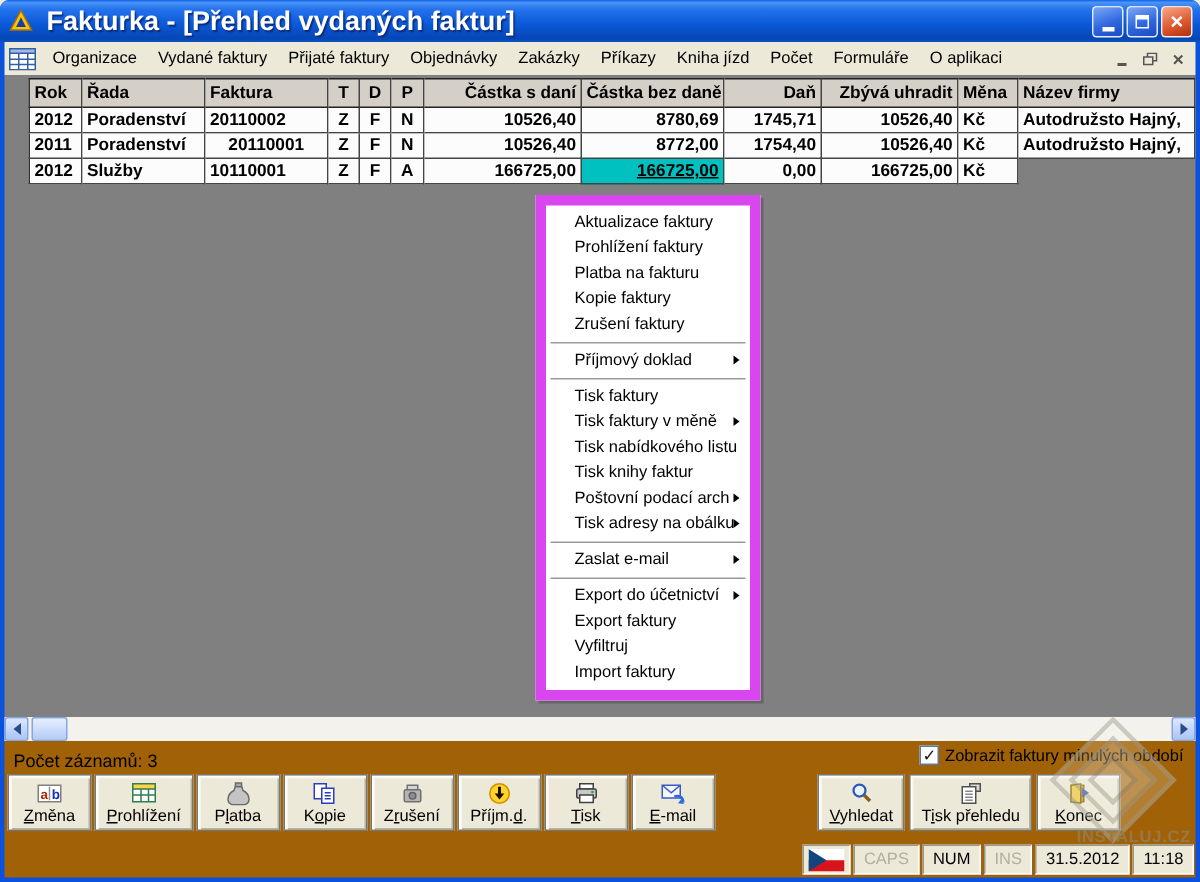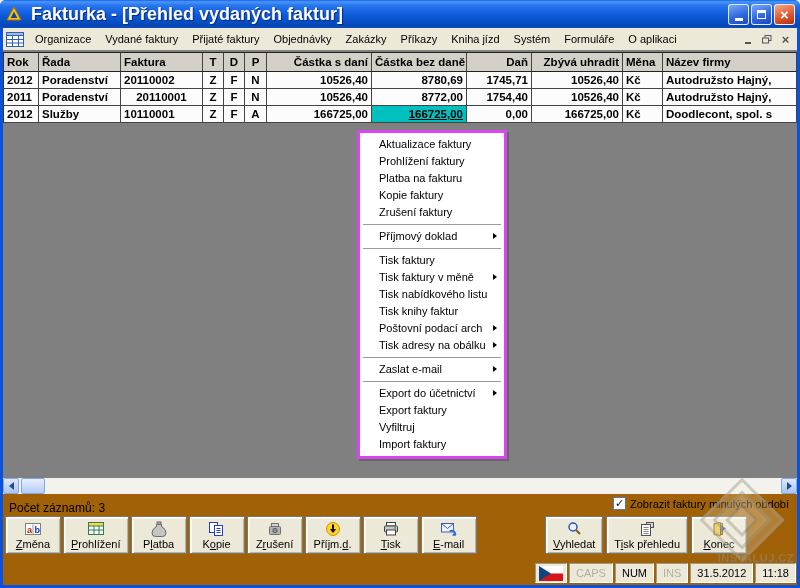--- a/index.html
+++ b/index.html
@@ -36,21 +36,21 @@
   }
   .sys-icon { margin:0 4px 0 1px; display:flex; }
   .menu-item { padding:3px 7px; font-size:11px; color:#000; white-space:nowrap; }
   .mdi-controls { margin-left:auto; display:flex; gap:2px; padding-right:1px; align-items:center; }
   .mdi-btn { width:17px; height:15px; display:flex; align-items:center; justify-content:center; }
   .mdi-min { width:6px; height:2px; background:#555; margin-top:8px; }
   .mdi-close { color:#555; font-size:13px; font-weight:bold; line-height:13px; }
 
   
   #client { position:absolute; top:50px; left:3px; right:3px; height:428px; background:#808080; overflow:hidden; }
-  #grid { position:absolute; top:2px; left:0; right:0; }
+  #grid { position:absolute; top:2px; left:16px; right:0; }
   .g-row { display:flex; }
   .g-cell {
     border-right:1px solid #444; border-bottom:1px solid #444;
     font-weight:bold; font-size:11.5px; padding:0 3px;
     overflow:hidden; white-space:nowrap; background:#fcfcfc;
     height:17px; line-height:16px; flex:none;
   }
   .g-row .g-cell:first-child { border-left:1px solid #333; }
   .g-head { background:#d4d0c8; height:20px; line-height:19px; border-top:1px solid #222; border-bottom:1px solid #222; }
   .g-last { flex:1 1 auto; }
@@ -65,21 +65,21 @@
   }
   .sb-left { left:0; } .sb-right { right:0; }
   .arr-l { width:0;height:0;border-top:4px solid transparent;border-bottom:4px solid transparent;border-right:5px solid #2a4a8c; }
   .arr-r { width:0;height:0;border-top:4px solid transparent;border-bottom:4px solid transparent;border-left:5px solid #2a4a8c; }
   .sb-thumb { position:absolute; left:18px; top:0; width:24px; height:16px;
     background:linear-gradient(180deg,#e6eefd,#b4ccf8); border:1px solid #84a6e4; border-radius:2px; }
 
   
   #context-menu {
     position:absolute; left:357px; top:130px; width:150px; background:#fff;
-    border:3px solid #d946ef; box-shadow: inset 1px 1px 0 #fff, 2px 2px 0 rgba(80,80,80,.55);
+    border:7px solid #d946ef; box-shadow: inset 1px 1px 0 #fff, 2px 2px 0 rgba(80,80,80,.55);
     padding:3px 1px; z-index:50;
   }
   .cm-item { height:17px; line-height:17px; font-size:11px; padding:0 16px 0 18px; position:relative; white-space:nowrap; color:#000; }
   .cm-arrow { position:absolute; right:6px; top:5px; width:0; height:0;
     border-left:4px solid #000; border-top:3.5px solid transparent; border-bottom:3.5px solid transparent; }
   .cm-sep { border-top:1px solid #9a9a9a; margin:3px 2px; height:0; }
 
   
   #footer { position:absolute; top:494px; left:3px; right:3px; height:91px; background:#a16207; }
   .footer-top { position:relative; height:21px; padding:4px 6px 0; }
@@ -160,21 +160,21 @@
       </svg>
     </span>
     <span id="menu-items" style="display:flex;">
         <div class="menu-item">Organizace</div>
         <div class="menu-item">Vydané faktury</div>
         <div class="menu-item">Přijaté faktury</div>
         <div class="menu-item">Objednávky</div>
         <div class="menu-item">Zakázky</div>
         <div class="menu-item">Příkazy</div>
         <div class="menu-item">Kniha jízd</div>
-        <div class="menu-item">Systém</div>
+        <div class="menu-item">Počet</div>
         <div class="menu-item">Formuláře</div>
         <div class="menu-item">O aplikaci</div>
       </span>
     <span class="mdi-controls">
       <span class="mdi-btn">
           <span class="mdi-min"></span>
         </span>
       <span class="mdi-btn">
         <svg width="10" height="9">
           <rect x="3" y="0.5" width="6" height="5" fill="none" stroke="#555"></rect>
@@ -236,21 +236,20 @@
           <div class="g-cell" style="width: 82px; text-align: left;">Služby</div>
           <div class="g-cell" style="width: 82px; text-align: left;">10110001</div>
           <div class="g-cell" style="width: 21px; text-align: center;">Z</div>
           <div class="g-cell" style="width: 21px; text-align: center;">F</div>
           <div class="g-cell" style="width: 22px; text-align: center;">A</div>
           <div class="g-cell" style="width: 105px; text-align: right;">166725,00</div>
           <div class="g-cell selected" style="width: 95px; text-align: right;">166725,00</div>
           <div class="g-cell" style="width: 65px; text-align: right;">0,00</div>
           <div class="g-cell" style="width: 91px; text-align: right;">166725,00</div>
           <div class="g-cell" style="width: 40px; text-align: left;">Kč</div>
-          <div class="g-cell g-last" style="text-align: left;">Doodlecont, spol. s</div>
         </div>
       </div>
   </div>
 
   <div id="hscroll">
     <span class="sb-btn sb-left">
         <span class="arr-l"></span>
       </span>
     <span class="sb-thumb"></span>
     <span class="sb-btn sb-right">

